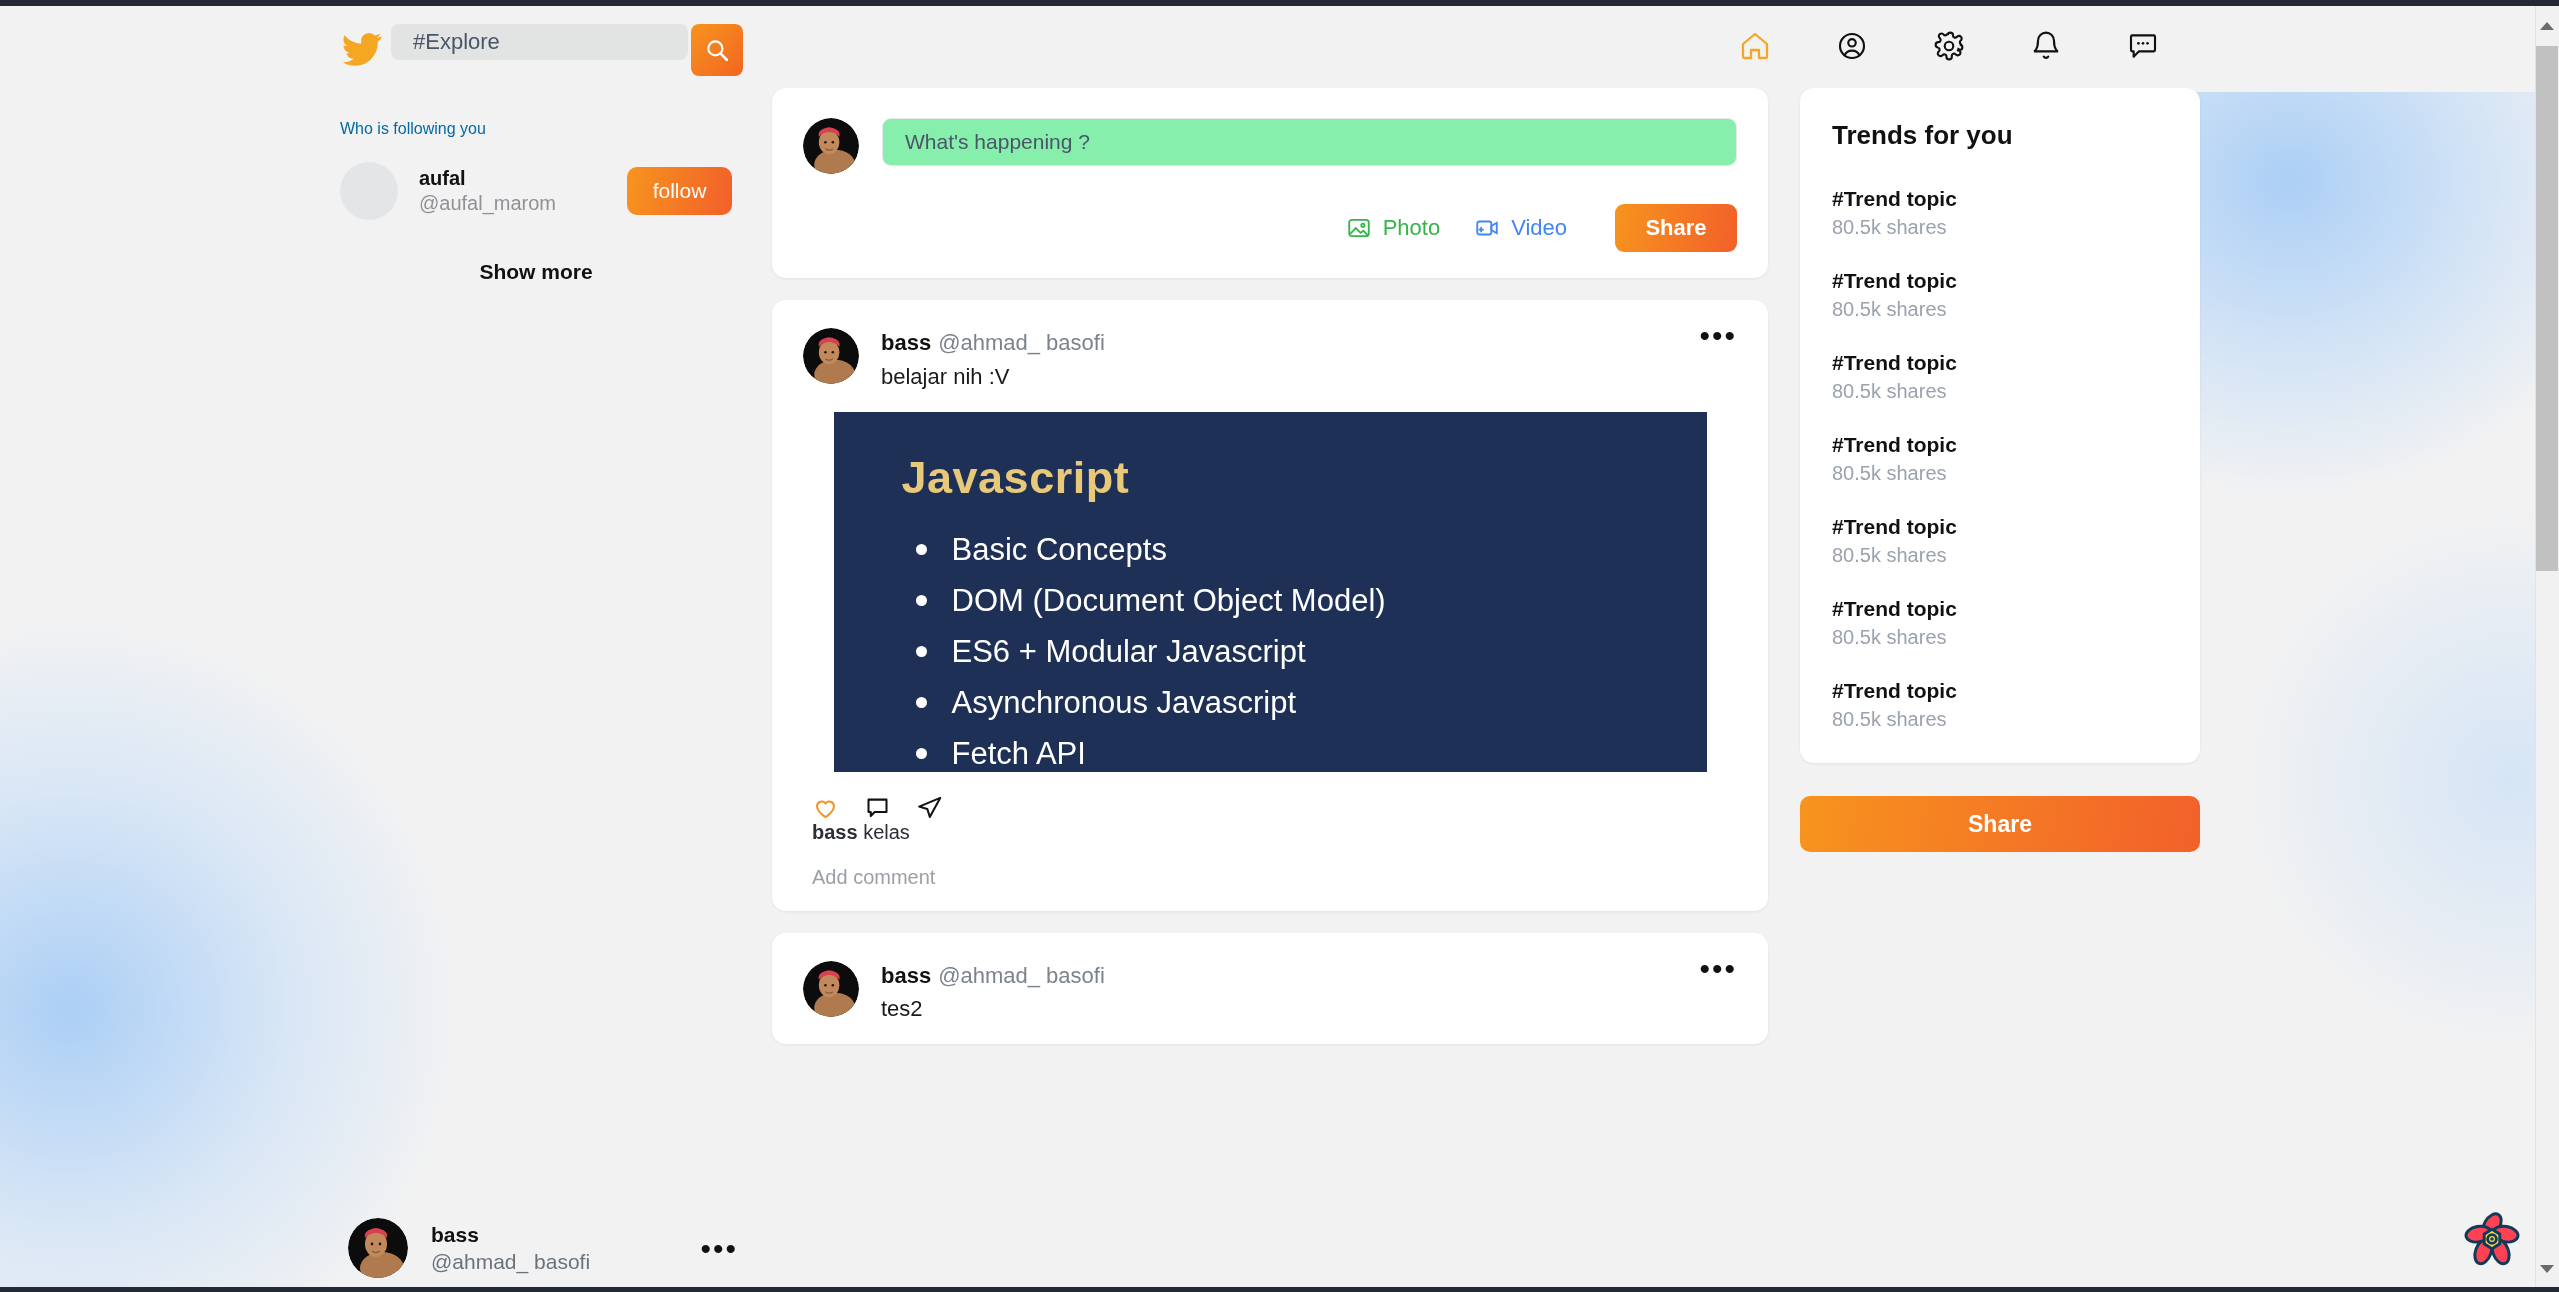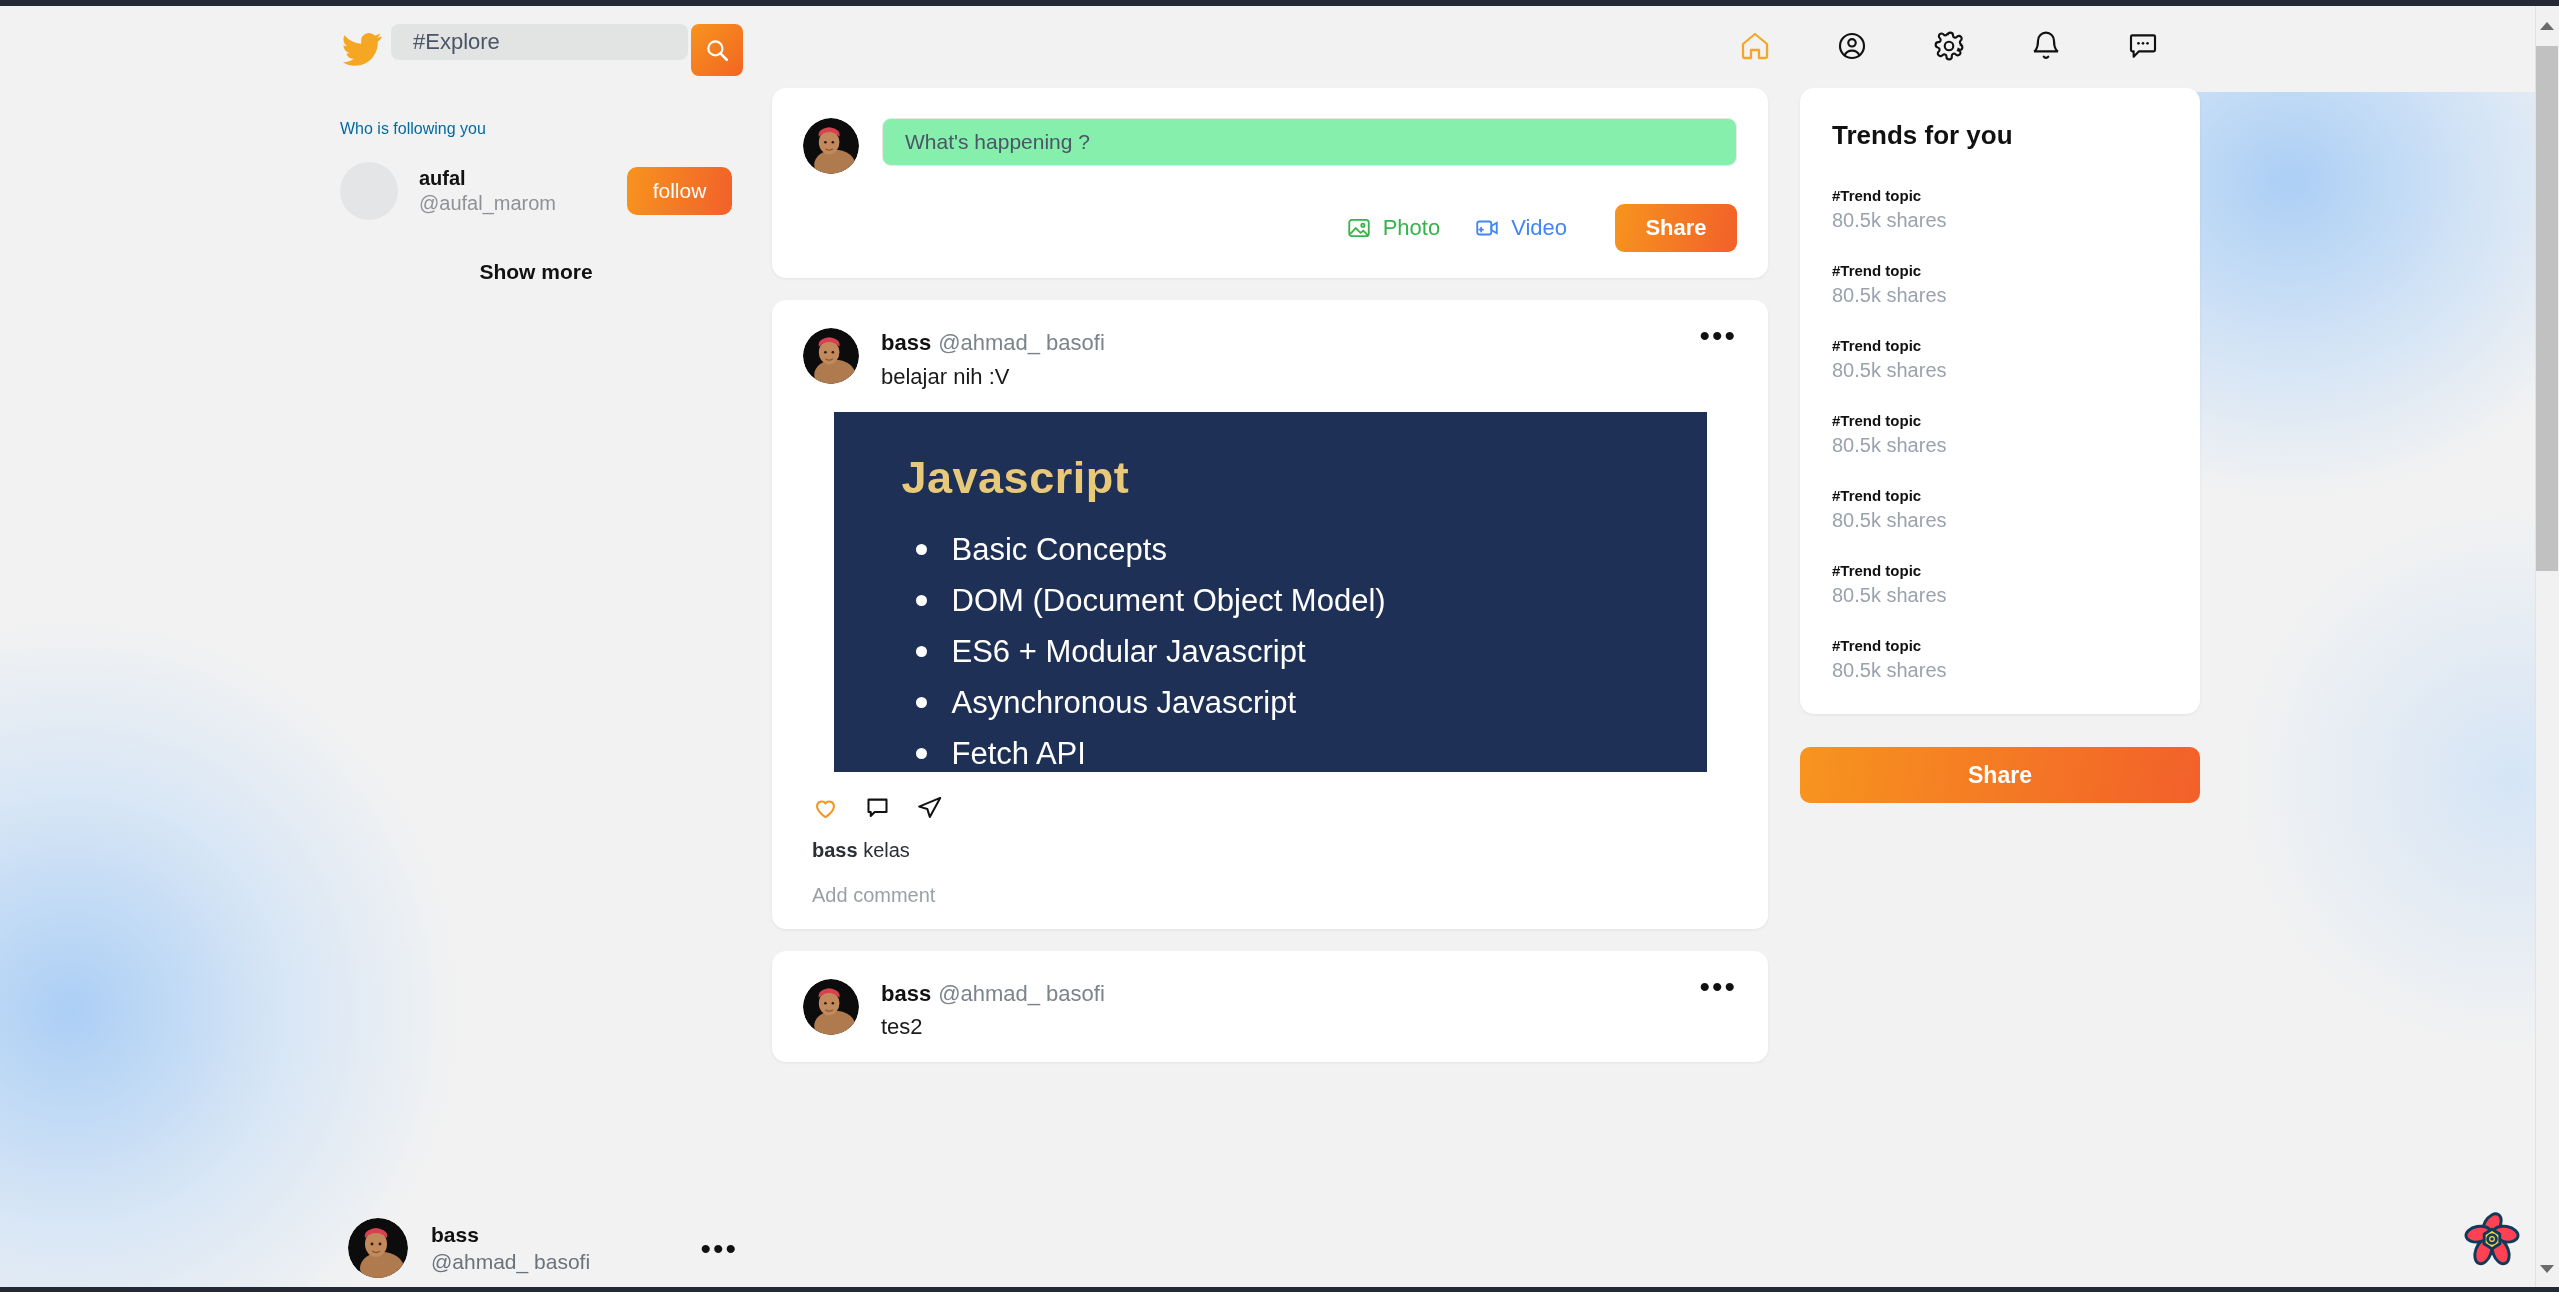--- a/index.html
+++ b/index.html
@@ -236,21 +236,21 @@
     display: flex; align-items: center; gap: 10px;
     margin-top: 14px; margin-left: 9px;
   }
   .liked-avatar {
     width: 25px; height: 25px; border-radius: 50%;
     flex: none; overflow: hidden;
   }
   .liked-text { font-size: 19px; color: #8b9199; }
   .liked-text b { color: #4e555d; }
   .comment-row {
-    margin-top: 18px; margin-left: 9px;
+    margin-left: 9px;
     font-size: 20px; color: #2b2f36;
   }
   .comment-row b { font-weight: bold; }
   .add-comment {
     margin-top: 22px; margin-left: 9px;
     font-size: 20px; color: #9aa0a6; cursor: text;
   }
   
   .right-col {
     position: absolute; left: 1800px; top: 88px;
@@ -260,21 +260,21 @@
     background: #fff; border-radius: 14px;
     box-shadow: 0 1px 3px rgba(16,24,40,0.07);
     padding: 32px 32px 32px 32px;
   }
   .trends-title {
     font-size: 26px; font-weight: bold; color: #111;
     margin-bottom: 36px;
   }
   .trend-item { margin-bottom: 30px; cursor: pointer; }
   .trend-item:last-child { margin-bottom: 0; }
-  .trend-topic { font-size: 15px; font-weight: bold; color: #111; }
+  .trend-topic { font-size: 21px; font-weight: bold; color: #111; }
   .trend-shares { font-size: 20px; color: #9aa2ad; margin-top: 5px; }
   .right-share-btn {
     width: 400px; height: 56px; margin-top: 33px;
     border: none; border-radius: 10px;
     background: linear-gradient(100deg, #f7941e 0%, #f2602a 100%);
     color: #fff; font-size: 23px; font-weight: bold;
     font-family: "Liberation Sans", sans-serif;
     cursor: pointer;
   }
   

